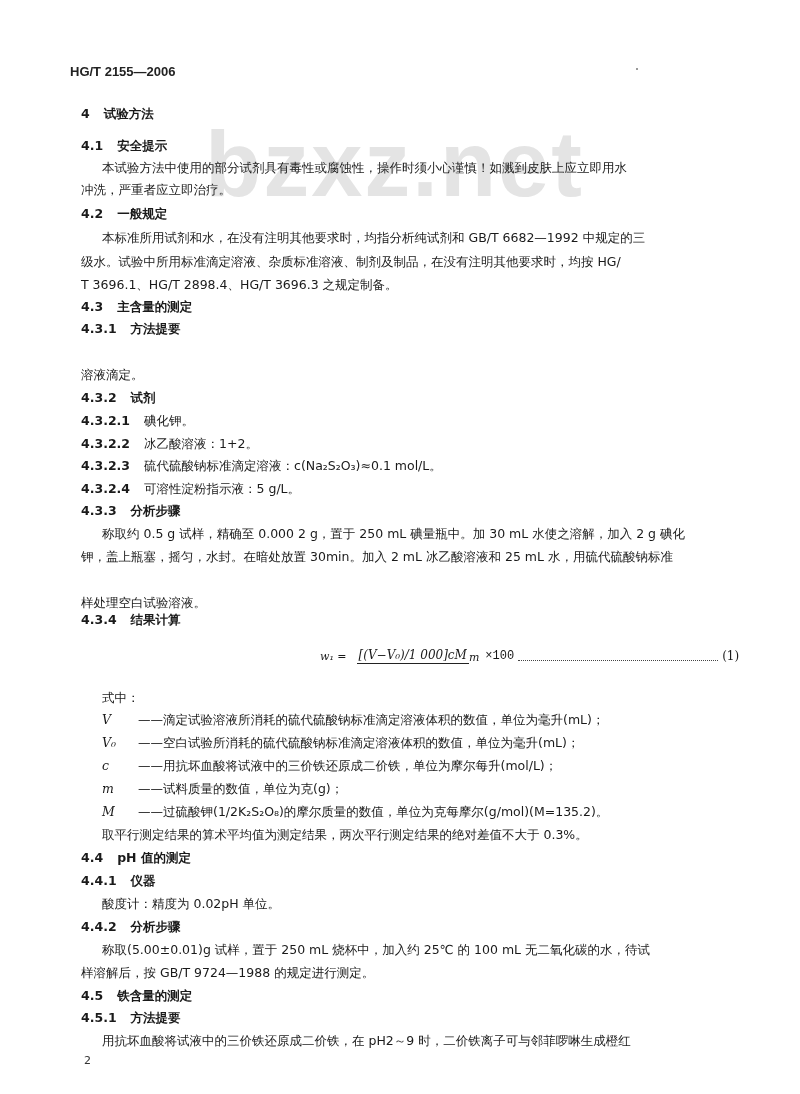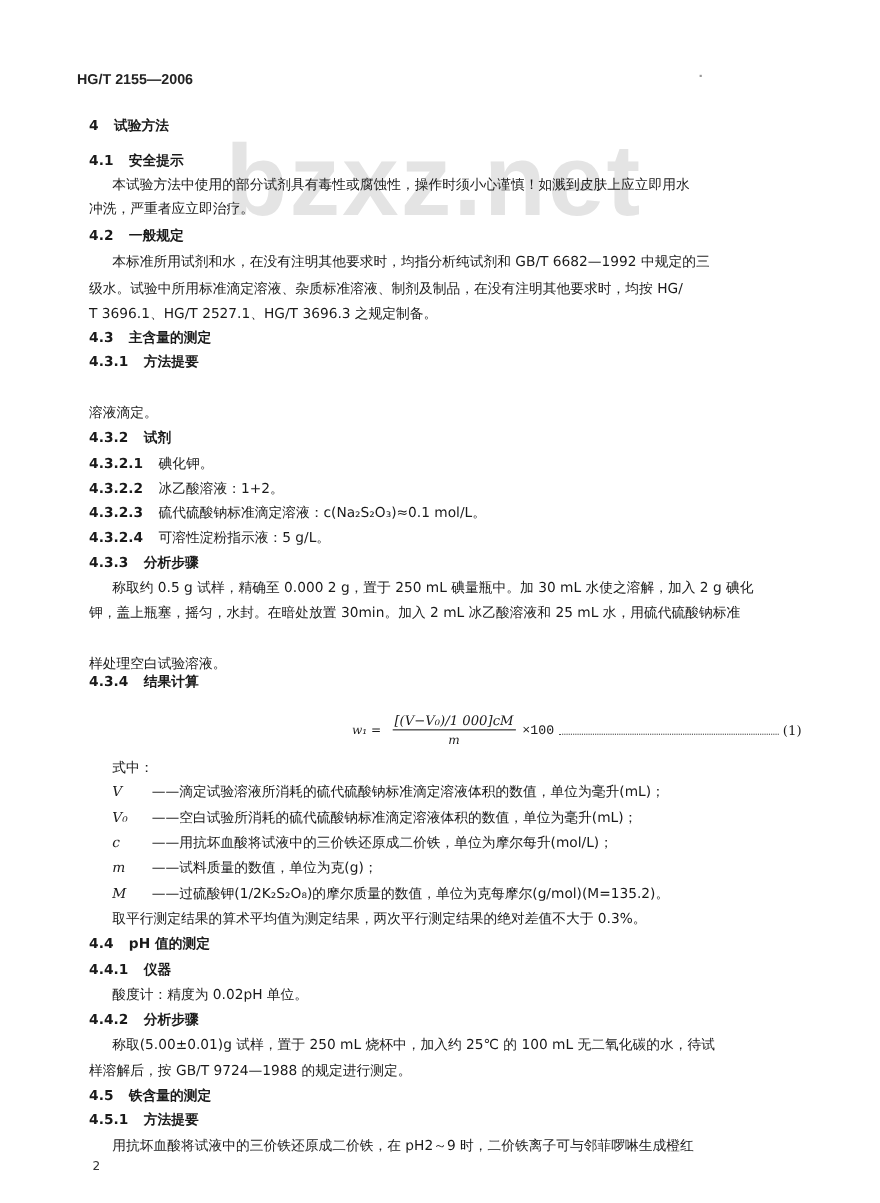--- a/index.html
+++ b/index.html
@@ -39,21 +39,21 @@
   .h { font-weight: bold; }
   .num { display: inline-block; }
   .sec .num { margin-right: 14px; }
   .indent { left: 102px; }
   .cont { left: 70px; margin-left: 11px; }
   .formula {
     position: absolute; left: 320px; top: 648px;
     font-family: "DejaVu Serif", serif; font-size: 12px;
     display: flex; align-items: center;
   }
-  .frac { display: inline-flex; flex-direction: column; align-items: center; margin: 0 4px; }
+  .frac { display: inline-flex; flex-direction: row; align-items: center; margin: 0 4px; }
   .frac .numer { border-bottom: 1px solid #222; padding: 0 2px 1px; font-style: italic; }
   .frac .denom { font-style: italic; font-size: 11px; padding-top: 2px; }
   .w-sym { font-style: italic; margin-right: 6px; font-size: 11px; }
   .times { margin-left: 2px; font-family: Liberation Mono, monospace; }
   .dots {
     flex: 0 0 auto; width: 200px; margin: 0 4px;
     border-bottom: 1px dotted #444; height: 8px;
   }
   .page-num { position: absolute; left: 84px; top: 1054px; font-size: 11px; color:#333; }
   .def-sym { display:inline-block; width: 36px; font-style: italic; font-family:"DejaVu Serif", serif; }
@@ -75,21 +75,21 @@
     <span class="num">4.1</span><span>安全提示</span>
   </div>
   <div class="line indent" style="top:160px">本试验方法中使用的部分试剂具有毒性或腐蚀性，操作时须小心谨慎！如溅到皮肤上应立即用水</div>
   <div class="line cont" style="top:182px">冲洗，严重者应立即治疗。</div>
 
   <div class="line cont h sec" style="top:206px">
     <span class="num">4.2</span><span>一般规定</span>
   </div>
   <div class="line indent" style="top:230px">本标准所用试剂和水，在没有注明其他要求时，均指分析纯试剂和 GB/T 6682—1992 中规定的三</div>
   <div class="line cont" style="top:254px">级水。试验中所用标准滴定溶液、杂质标准溶液、制剂及制品，在没有注明其他要求时，均按 HG/</div>
-  <div class="line cont" style="top:277px">T 3696.1、HG/T 2527.1、HG/T 3696.3 之规定制备。</div>
+  <div class="line cont" style="top:277px">T 3696.1、HG/T 2898.4、HG/T 3696.3 之规定制备。</div>
 
   <div class="line cont h sec" style="top:299px">
     <span class="num">4.3</span><span>主含量的测定</span>
   </div>
   <div class="line cont h sec" style="top:321px">
     <span class="num">4.3.1</span><span>方法提要</span>
   </div>
   <div class="line cont" style="top:367px">溶液滴定。</div>
 
   <div class="line cont h sec" style="top:390px">

